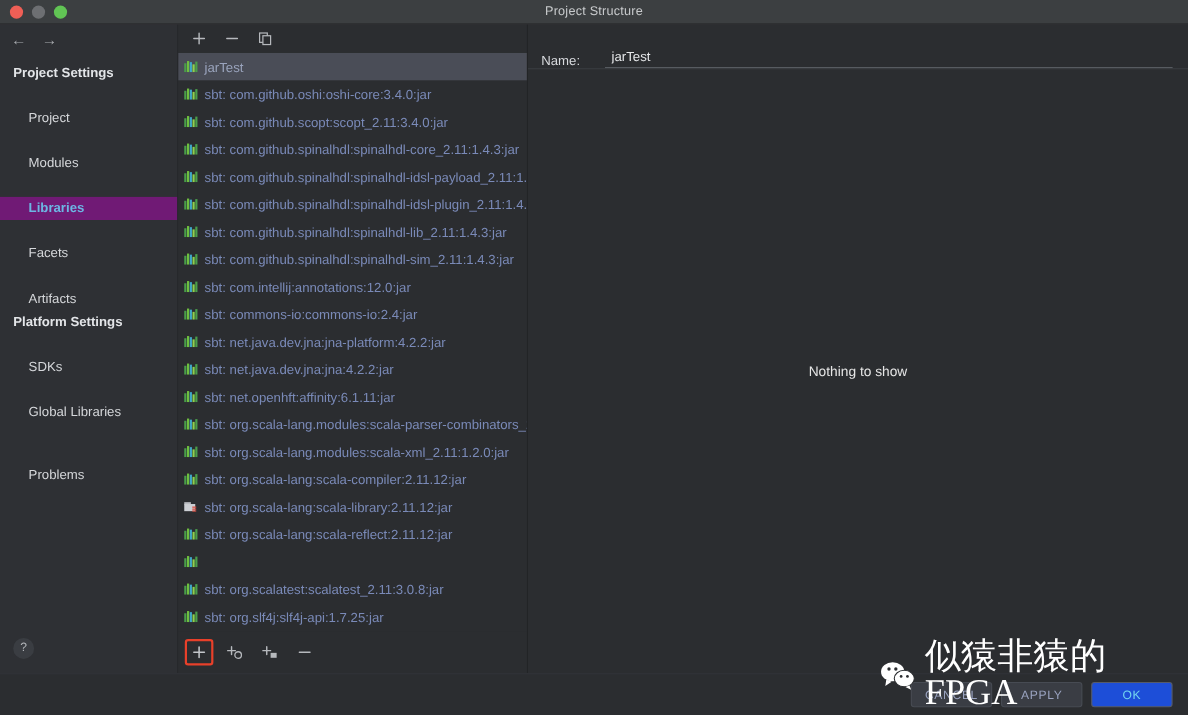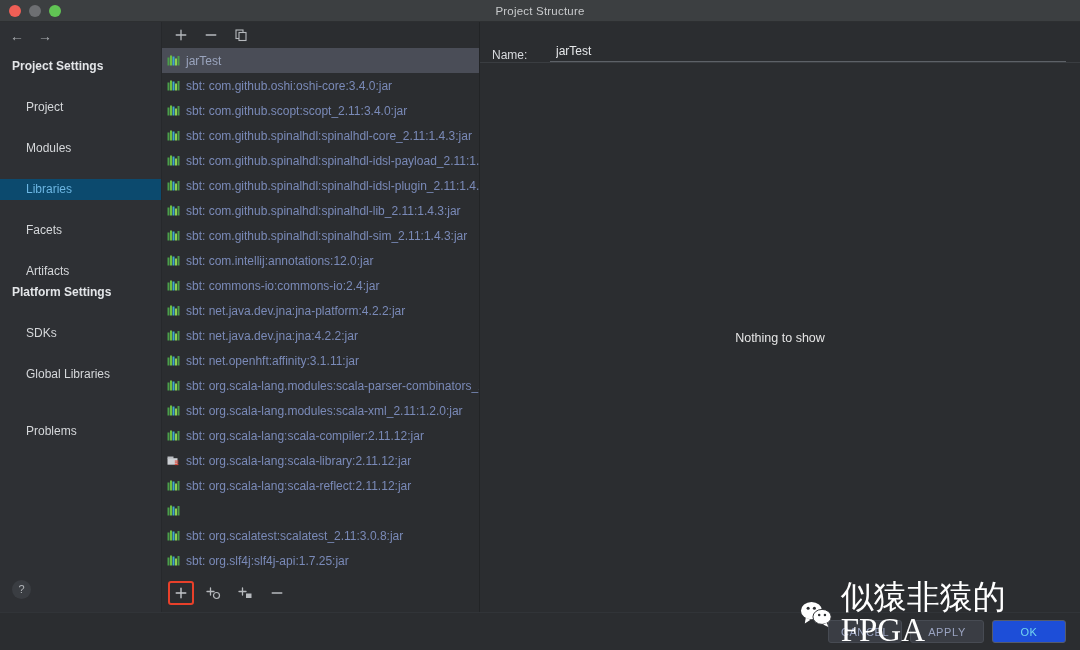--- a/index.html
+++ b/index.html
@@ -53,21 +53,21 @@
   .nav-arrows span { cursor: default; line-height: 1; }
   .tree { padding-top: 6px; flex: 1 1 auto; }
   .grp {
     font-size: 12px; font-weight: bold; color: #e3e5e8;
     padding: 3px 0 3px 12px; line-height: 15px;
   }
   .itm {
     font-size: 12px; color: #d5d7da;
     padding: 3px 0 3px 26px; line-height: 15px; margin-top: 20px;
   }
-  .itm.sel { background: #0c4a6e; color: #6cb6e3; }
+  .itm.sel { background: #701a75; color: #6cb6e3; font-weight: bold; }
   .spacer-row { height: 16px; }
   .help-wrap { height: 46px; display: flex; align-items: center; padding-left: 12px; }
   .help {
     width: 19px; height: 19px; border-radius: 50%;
     background: #3a3d42; color: #b2b5b9;
     font-size: 11px; display: flex; align-items: center; justify-content: center;
   }
 
   
   .listcol {
@@ -350,21 +350,21 @@
             <span class="lbl">sbt: net.java.dev.jna:jna:4.2.2:jar</span>
           </div>
           <div class="row">
             <svg class="libico" viewBox="0 0 13 13">
               <rect x="0.5" y="3.5" width="2" height="8" fill="#4a9e4a"></rect>
               <rect x="3" y="1.5" width="2" height="10" fill="#6fbf3f"></rect>
               <rect x="5.5" y="2.5" width="2" height="9" fill="#3fa9c9"></rect>
               <rect x="8" y="4.5" width="2" height="7" fill="#8ed14f"></rect>
               <rect x="10.5" y="2" width="2" height="9.5" fill="#4a9e4a"></rect>
             </svg>
-            <span class="lbl">sbt: net.openhft:affinity:3.1.11:jar</span>
+            <span class="lbl">sbt: net.openhft:affinity:6.1.11:jar</span>
           </div>
           <div class="row">
             <svg class="libico" viewBox="0 0 13 13">
               <rect x="0.5" y="3.5" width="2" height="8" fill="#4a9e4a"></rect>
               <rect x="3" y="1.5" width="2" height="10" fill="#6fbf3f"></rect>
               <rect x="5.5" y="2.5" width="2" height="9" fill="#3fa9c9"></rect>
               <rect x="8" y="4.5" width="2" height="7" fill="#8ed14f"></rect>
               <rect x="10.5" y="2" width="2" height="9.5" fill="#4a9e4a"></rect>
             </svg>
             <span class="lbl">sbt: org.scala-lang.modules:scala-parser-combinators_2.11:1.0.4:jar</span>

